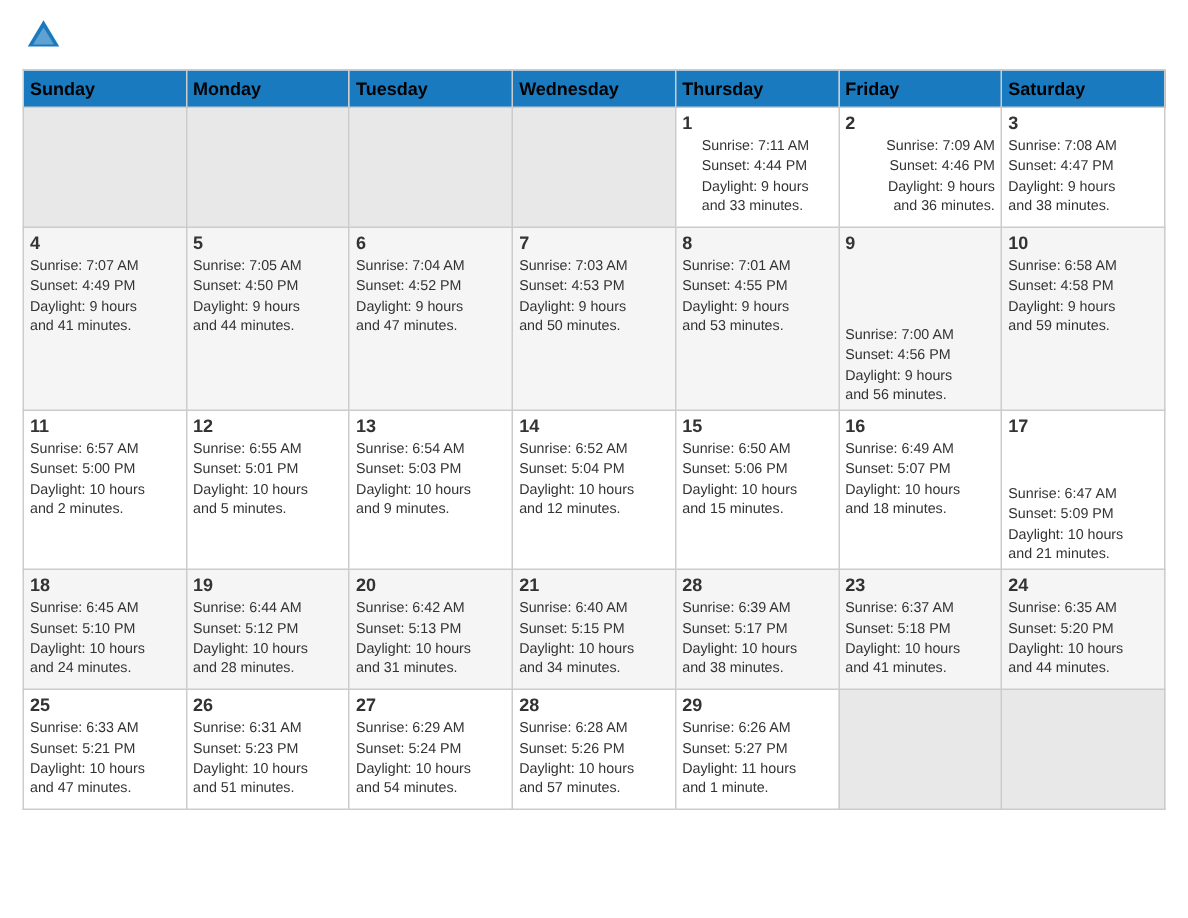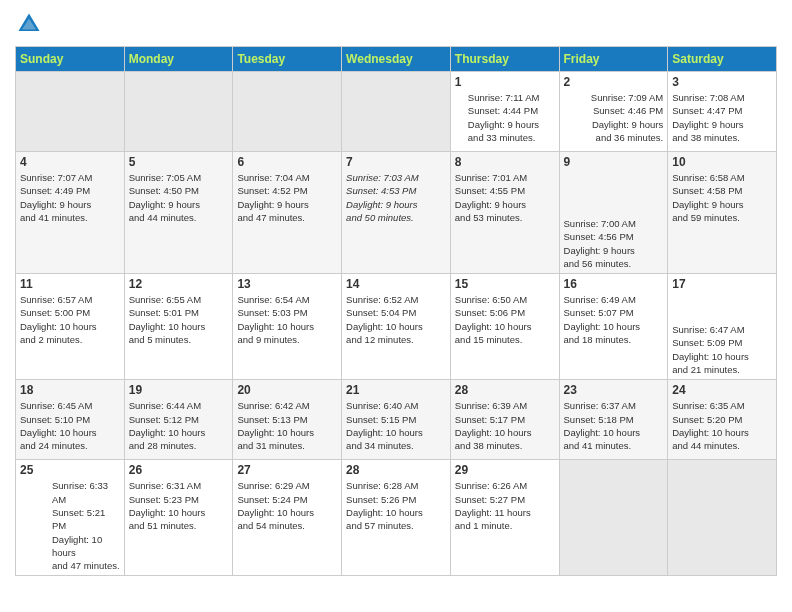--- a/index.html
+++ b/index.html
@@ -50,21 +50,21 @@
       font-size: 14px;
       color: #555;
     }
     table {
       width: 100%;
       border-collapse: collapse;
       table-layout: fixed;
     }
     thead tr th {
       background-color: #1a7abf;
-      color: #bef264;
+      color: #000000;
       font-size: 12px;
       font-weight: bold;
       padding: 5px 4px;
       text-align: left;
       border: 1px solid #ccc;
     }
     tbody tr td {
       border: 1px solid #ccc;
       vertical-align: top;
       padding: 3px 4px;
@@ -171,21 +171,21 @@
           </td>
           <td>
             <span class="day-number">6</span>
             <div class="day-info" style="white-space: pre-line;">Sunrise: 7:04 AM
 Sunset: 4:52 PM
 Daylight: 9 hours
 and 47 minutes.</div>
           </td>
           <td>
             <span class="day-number">7</span>
-            <div class="day-info" style="white-space: pre-line; font-style: italic;">Sunrise: 7:03 AM
+            <div class="day-info" style="white-space: pre-line;">Sunrise: 7:03 AM
 Sunset: 4:53 PM
 Daylight: 9 hours
 and 50 minutes.</div>
           </td>
           <td>
             <span class="day-number">8</span>
             <div class="day-info" style="white-space: pre-line;">Sunrise: 7:01 AM
 Sunset: 4:55 PM
 Daylight: 9 hours
 and 53 minutes.</div>
@@ -303,21 +303,21 @@
             <span class="day-number">24</span>
             <div class="day-info" style="white-space: pre-line;">Sunrise: 6:35 AM
 Sunset: 5:20 PM
 Daylight: 10 hours
 and 44 minutes.</div>
           </td>
         </tr>
         <tr>
           <td>
             <span class="day-number">25</span>
-            <div class="day-info" style="white-space: pre-line; margin-left: 32px;">Sunrise: 6:33 AM
+            <div class="day-info" style="white-space: pre-line;">Sunrise: 6:33 AM
 Sunset: 5:21 PM
 Daylight: 10 hours
 and 47 minutes.</div>
           </td>
           <td>
             <span class="day-number">26</span>
             <div class="day-info" style="white-space: pre-line;">Sunrise: 6:31 AM
 Sunset: 5:23 PM
 Daylight: 10 hours
 and 51 minutes.</div>

